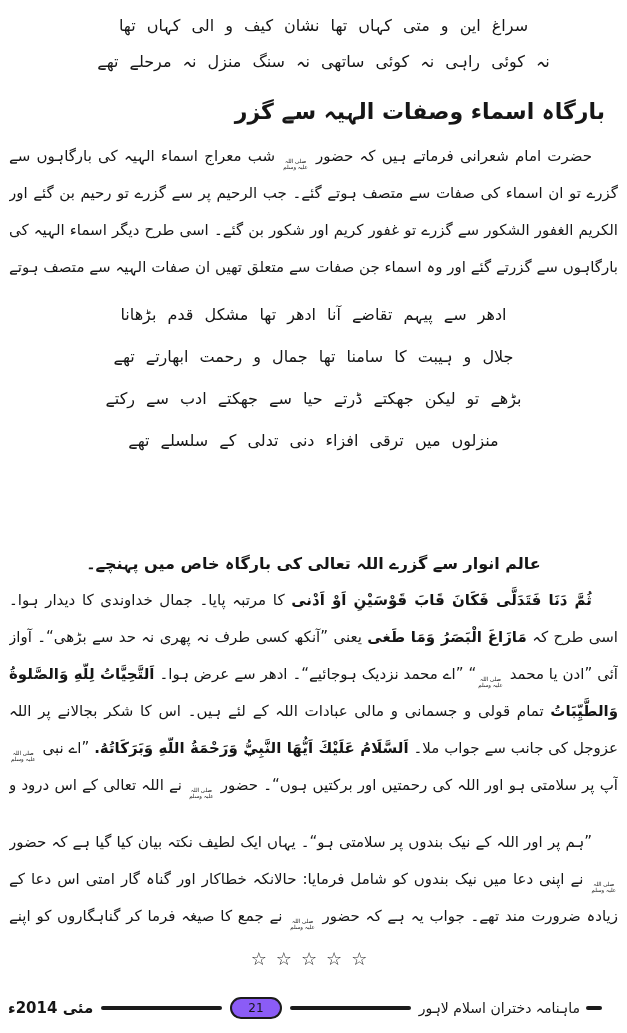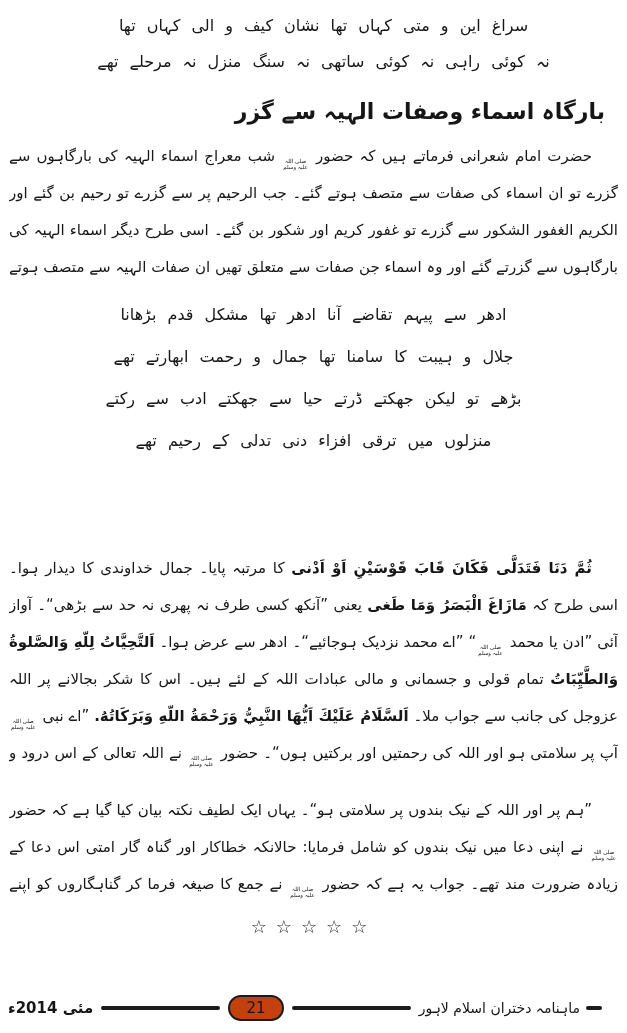--- a/index.html
+++ b/index.html
@@ -37,21 +37,21 @@
   }
   .footer{
     position:absolute;bottom:8px;left:8px;right:25px;height:34px;
     display:flex;align-items:center;direction:ltr;
   }
   .f-date{font-weight:bold;font-size:15px;direction:rtl;white-space:nowrap;}
   .f-rule{flex:1;height:4px;background:#1b1b1b;margin:0 8px;border-radius:2px;}
   .f-rule.short{flex:0 0 16px;margin:0 0 0 6px;}
   .f-badge{
     border:2.5px solid #1b1b1b;border-radius:16px;padding:2px 16px;
-    font-size:15px;background:#c2410c;direction:ltr;
+    font-size:12px;background:#8b5cf6;direction:ltr;
   }
   .f-mag{font-size:14px;direction:rtl;white-space:nowrap;}
 </style>
 </head>
 <body>
 
 <div class="page">
 
   <div class="couplet">
     <div class="c-line">سراغ این و متی کہاں تھا نشان کیف و الی کہاں تھا</div>
@@ -62,23 +62,24 @@
 
   <p class="para" id="para1"><span>حضرت امام شعرانی فرماتے ہیں کہ حضور </span><span class="saw">
         <span>صلی اللہ</span>
         <span>علیہ وسلم</span>
       </span><span> شب معراج اسماء الہیہ کی بارگاہوں سے گزرے تو ان اسماء کی صفات سے متصف ہوتے گئے۔ جب الرحیم پر سے گزرے تو رحیم بن گئے اور الکریم الغفور الشکور سے گزرے تو غفور کریم اور شکور بن گئے۔ اسی طرح دیگر اسماء الہیہ کی بارگاہوں سے گزرتے گئے اور وہ اسماء جن صفات سے متعلق تھیں ان صفات الہیہ سے متصف ہوتے گئے۔ جب معراج سے واپس تشریف لائے تو انتہائے کمال کے حامل تھے۔</span></p>
 
   <div class="poem">
     <div class="p-line">ادھر سے پیہم تقاضے آنا ادھر تھا مشکل قدم بڑھانا</div>
     <div class="p-line">جلال و ہیبت کا سامنا تھا جمال و رحمت ابھارتے تھے</div>
     <div class="p-line">بڑھے تو لیکن جھکتے ڈرتے حیا سے جھکتے ادب سے رکتے</div>
-    <div class="p-line">منزلوں میں ترقی افزاء دنی تدلی کے رحیم تھے</div>
+    <div class="p-line">منزلوں میں ترقی افزاء دنی تدلی کے سلسلے تھے</div>
   </div>
 
+  <div class="lead">عالم انوار سے گزرے اللہ تعالی کی بارگاہ خاص میں پہنچے۔</div>
 
   <p class="para" id="para2"><span class="ar">ثُمَّ دَنَا فَتَدَلَّى فَكَانَ قَابَ قَوْسَيْنِ اَوْ اَدْنى</span><span> کا مرتبہ پایا۔ جمال خداوندی کا دیدار ہوا۔ اسی طرح کہ </span><span class="ar">مَازَاغَ الْبَصَرُ وَمَا طَغى</span><span> یعنی ”آنکھ کسی طرف نہ پھری نہ حد سے بڑھی“۔ آواز آئی ”ادن یا محمد </span><span class="saw">
         <span>صلی اللہ</span>
         <span>علیہ وسلم</span>
       </span><span>“ ”اے محمد نزدیک ہوجائیے“۔ ادھر سے عرض ہوا۔ </span><span class="ar">اَلتَّحِيَّاتُ لِلّهِ وَالصَّلوةُ وَالطَّيِّبَاتُ</span><span> تمام قولی و جسمانی و مالی عبادات اللہ کے لئے ہیں۔ اس کا شکر بجالانے پر اللہ عزوجل کی جانب سے جواب ملا۔ </span><span class="ar">اَلسَّلَامُ عَلَيْكَ اَيُّهَا النَّبِيُّ وَرَحْمَةُ اللّهِ وَبَرَكَاتُهُ.</span><span> ”اے نبی </span><span class="saw">
         <span>صلی اللہ</span>
         <span>علیہ وسلم</span>
       </span><span> آپ پر سلامتی ہو اور اللہ کی رحمتیں اور برکتیں ہوں“۔ حضور </span><span class="saw">
         <span>صلی اللہ</span>
         <span>علیہ وسلم</span>

